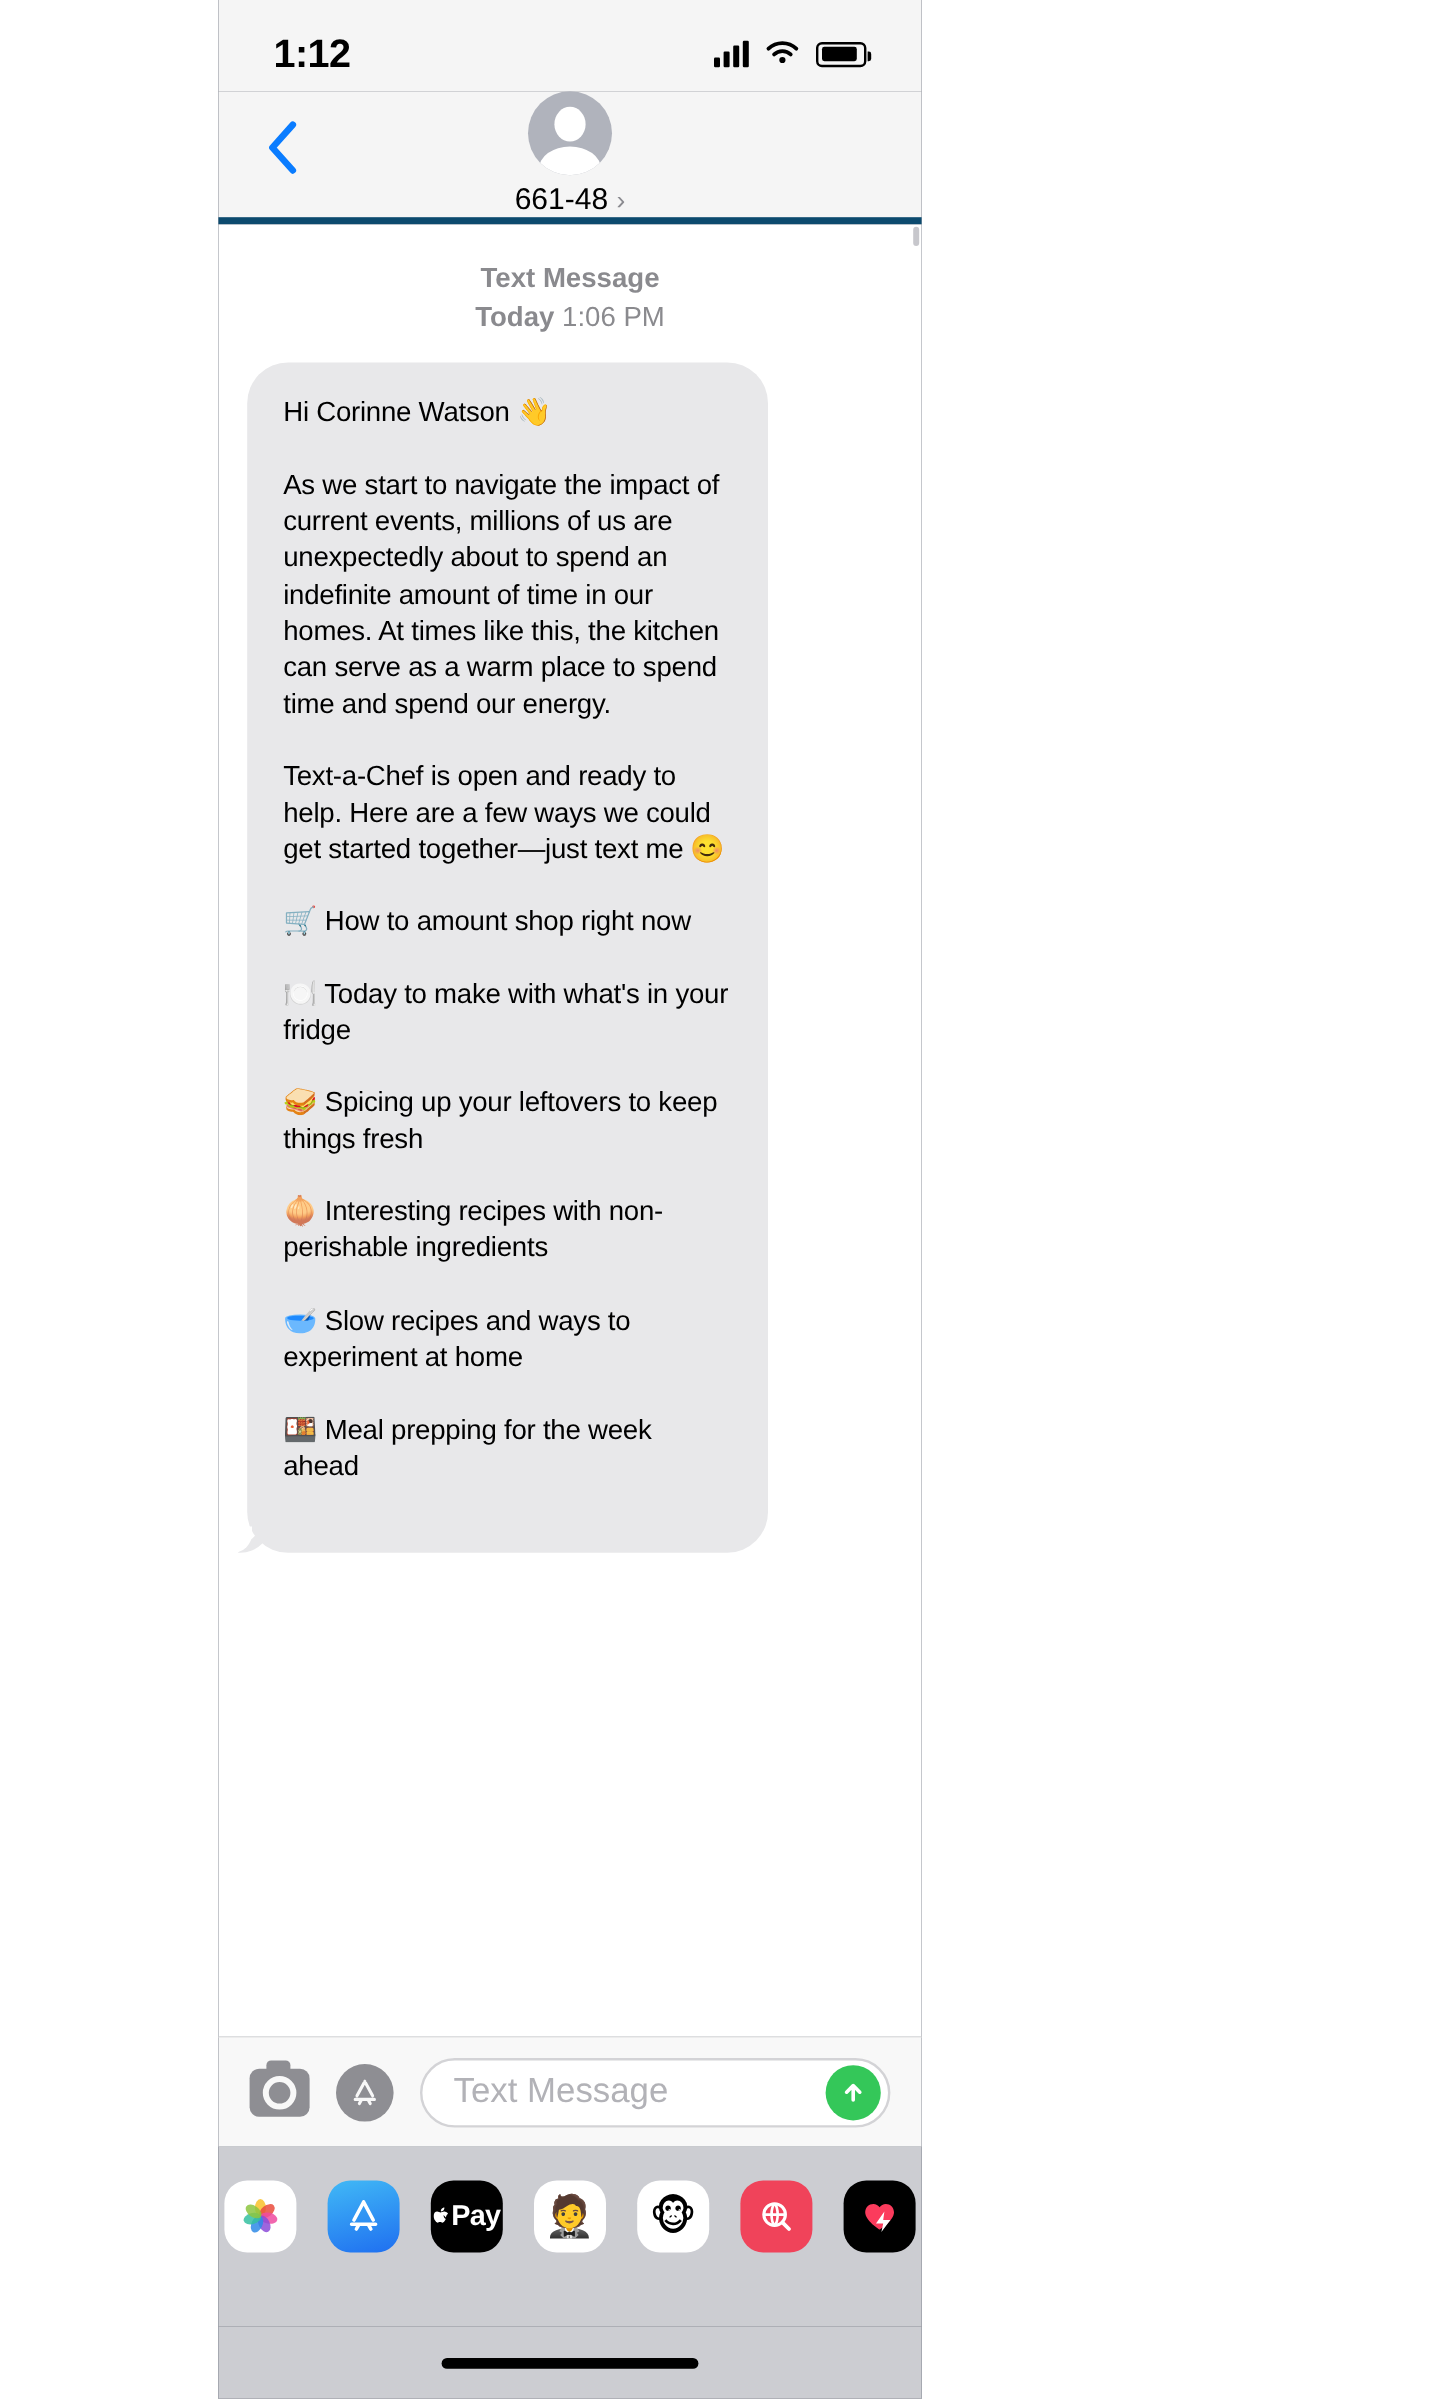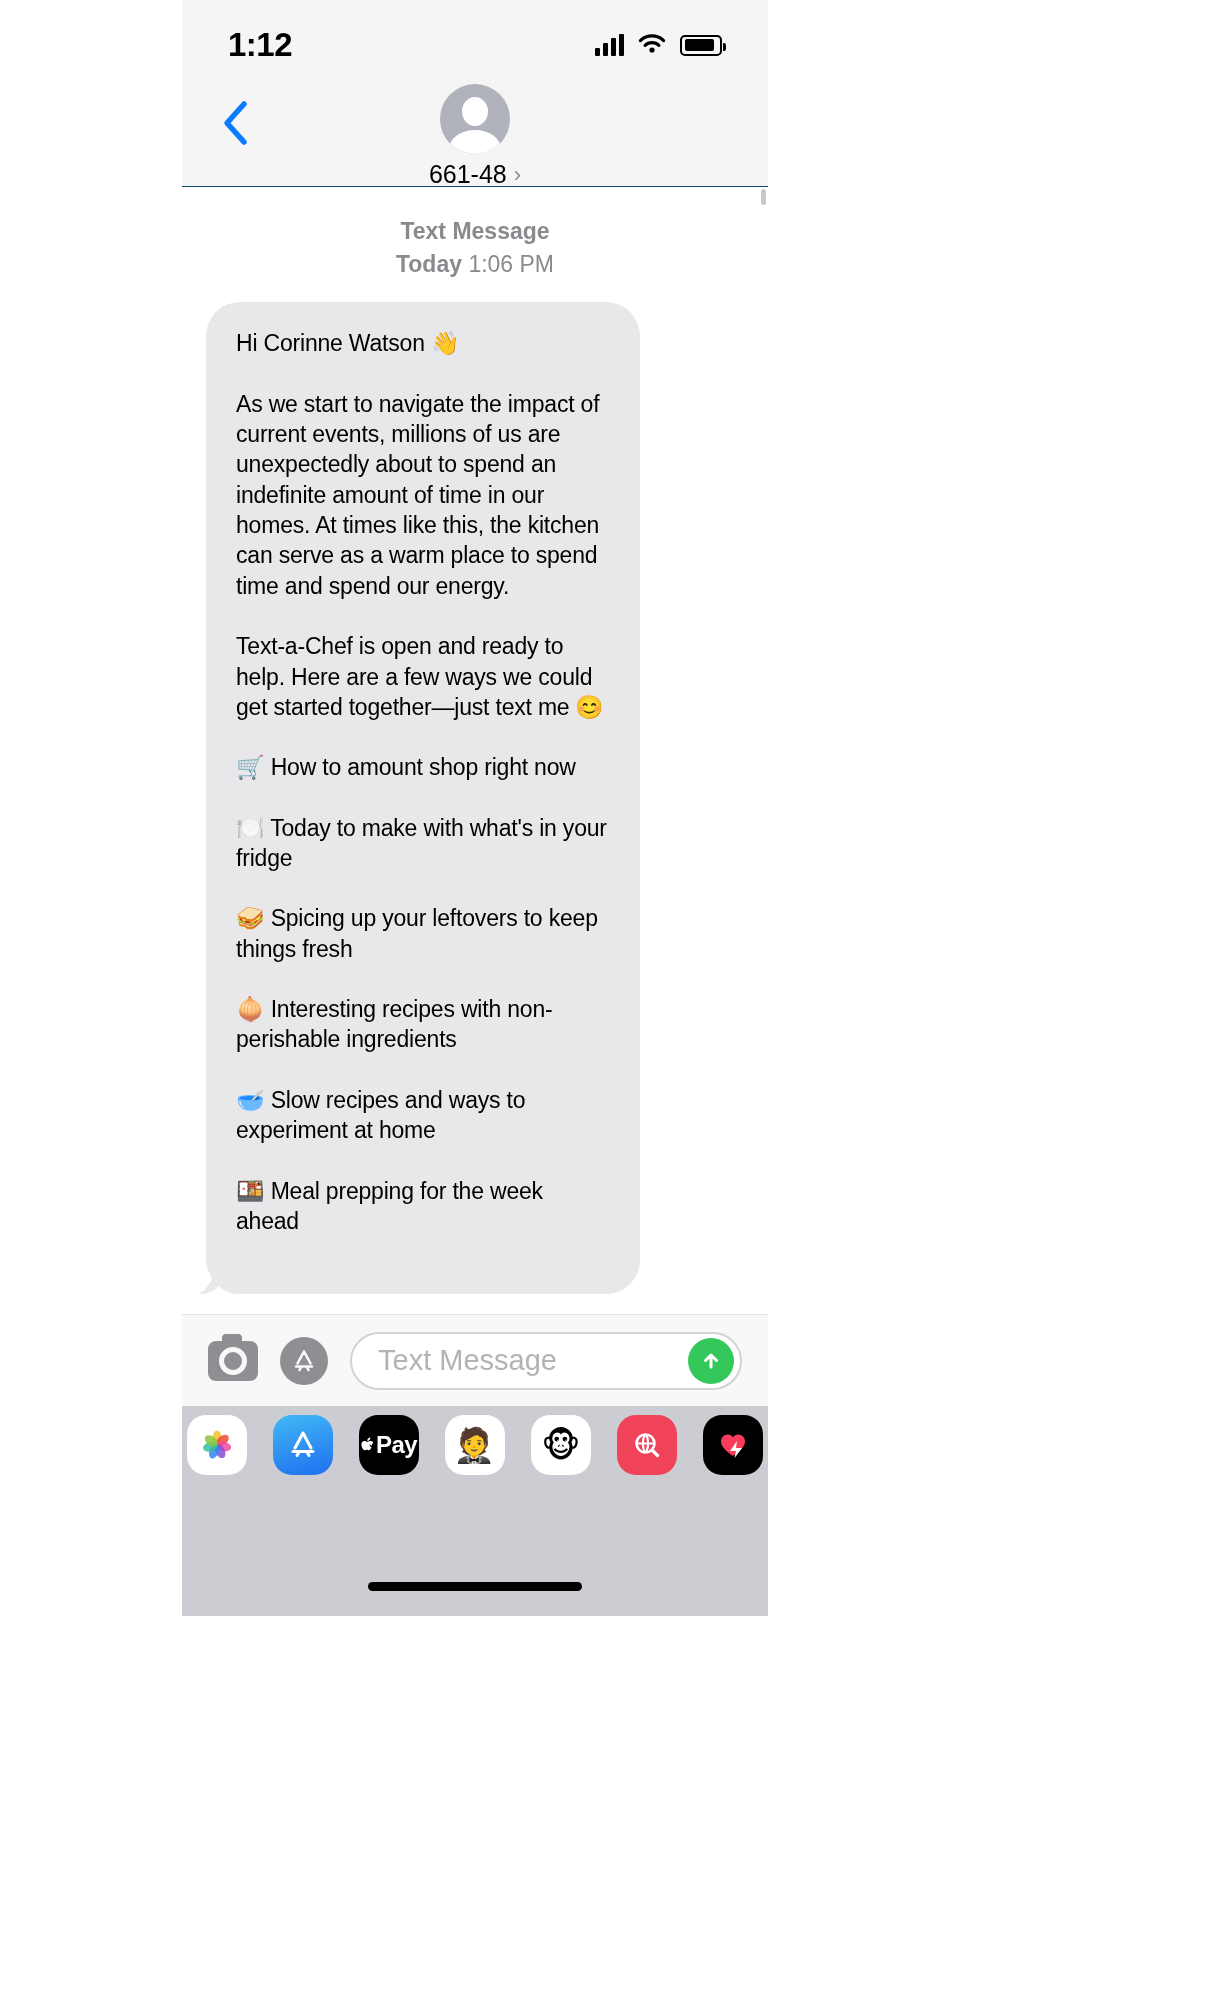--- a/index.html
+++ b/index.html
@@ -4,21 +4,21 @@
 <style>
   * { margin:0; padding:0; box-sizing:border-box; }
   html, body {
     width:1212px; height:1999px;
     background:#ffffff;
     font-family:"Liberation Sans", sans-serif;
     overflow:hidden;
   }
   #phone {
     position:absolute; left:182px; top:0;
-    width:586px; height:1616px;
+    width:586px; height:1999px;
     background:#0f172a;
     display:flex; flex-direction:column;
   }
 
   
   .statusbar {
     height:76px; background:#f5f5f5;
     display:flex; align-items:center; justify-content:space-between;
     padding:14px 46px 0 46px; flex:0 0 auto;
   }
@@ -31,22 +31,22 @@
   .bars i:nth-child(3){height:18px;}
   .bars i:nth-child(4){height:22px;}
   .battery { width:42px; height:21px; border:2.5px solid #000; border-radius:5px; padding:2.5px; position:relative; }
   .battery::after { content:""; position:absolute; right:-6px; top:6px; width:3px; height:8px; background:#000; border-radius:0 2px 2px 0; }
   .battery span { display:block; height:100%; width:90%; background:#000; border-radius:2px; }
 
   
   .navbar {
     background:#f5f5f5; flex:0 0 auto;
     height:111px; position:relative;
-    border-bottom:1px solid #0c4a6e;
-    display:flex; align-items:flex-start; justify-content:center;
+    border-bottom:6px solid #0c4a6e;
+    display:flex; align-items:flex-end; justify-content:center;
   }
   .back-chevron {
     position:absolute; left:36px; top:24px;
     width:34px; height:46px;
     display:flex; align-items:center; justify-content:center;
     cursor:pointer;
   }
   .contact-block { display:flex; flex-direction:column; align-items:center; padding-top:8px; cursor:pointer; }
   .avatar {
     width:70px; height:70px; border-radius:50%;
@@ -136,21 +136,21 @@
   .send-btn {
     width:46px; height:46px; border-radius:50%; background:#34c759;
     display:flex; align-items:center; justify-content:center;
     cursor:pointer; flex:0 0 auto;
   }
 
   
   .appdrawer {
     flex:0 0 auto; height:150px; background:#cccdd2;
     display:flex; align-items:flex-start; justify-content:center;
-    gap:26px; padding-top:9px;
+    gap:26px; padding-top:28px;
   }
   .app-icon {
     width:60px; height:60px; border-radius:19px;
     display:flex; align-items:center; justify-content:center;
     cursor:pointer; overflow:hidden; position:relative;
     font-size:26px;
   }
   .app-white { background:#fff; }
   .app-black { background:#000; }
   .app-blue { background:linear-gradient(165deg,#41b9f6 0%,#1f6ff0 100%); }

